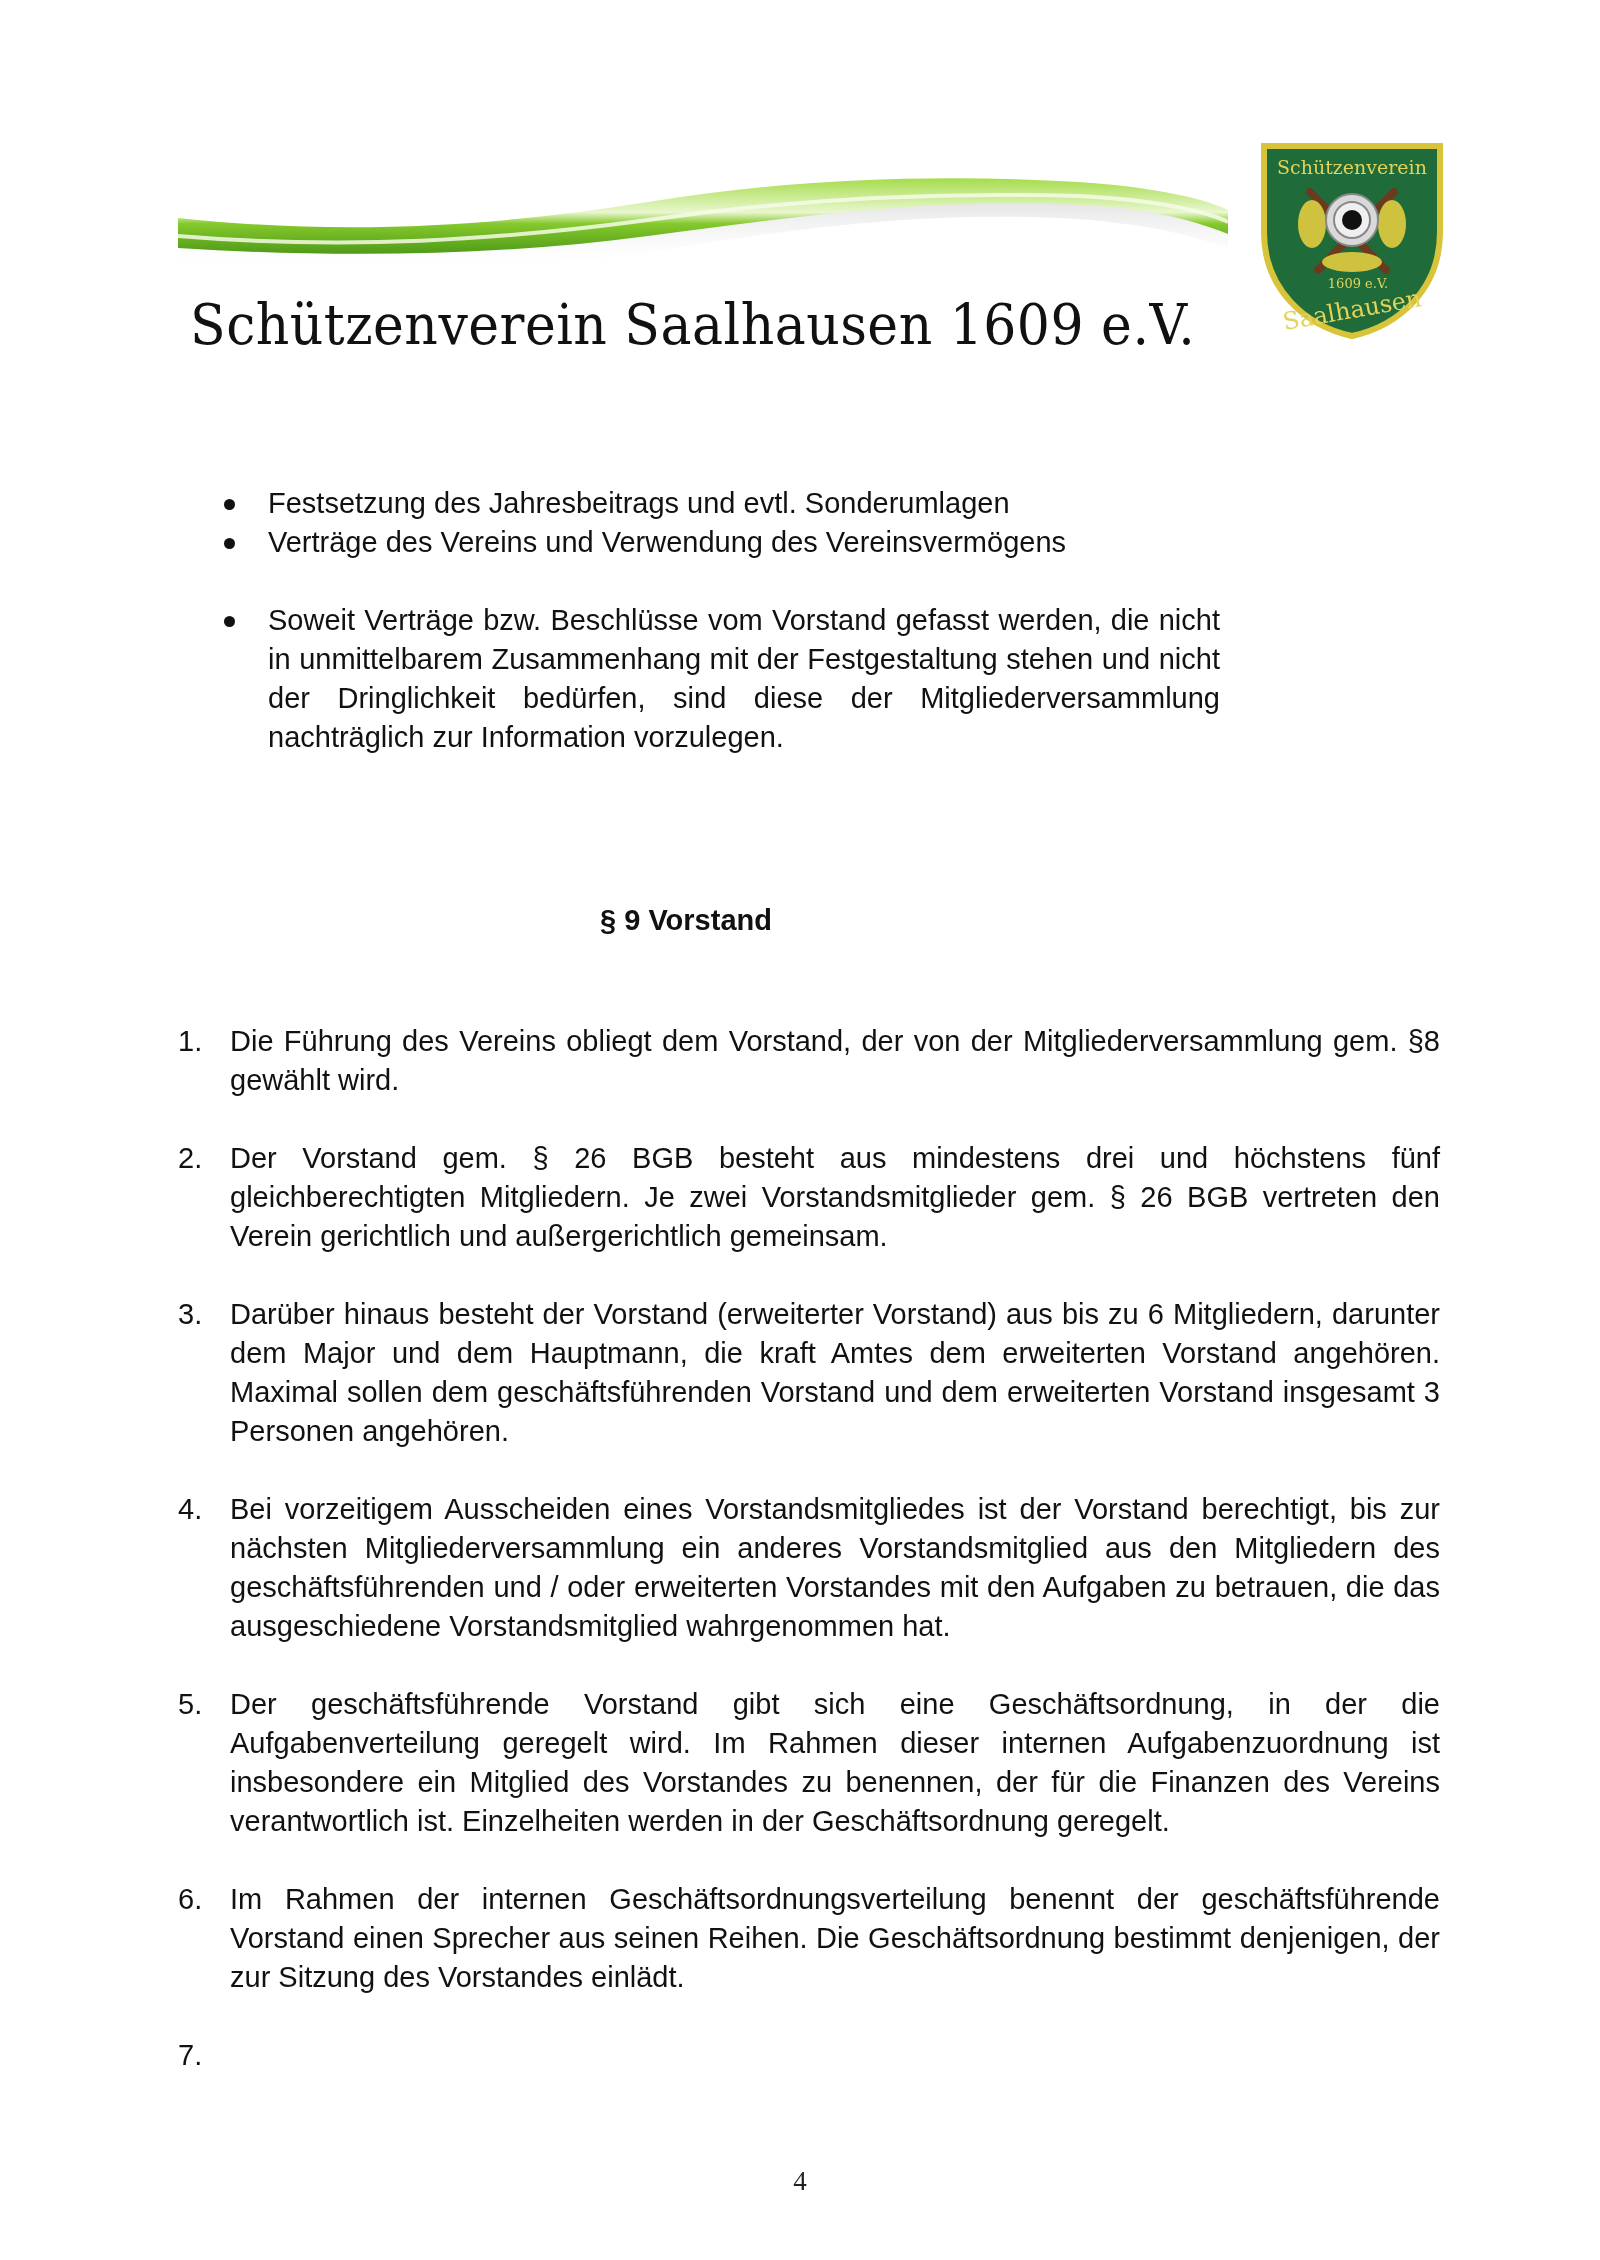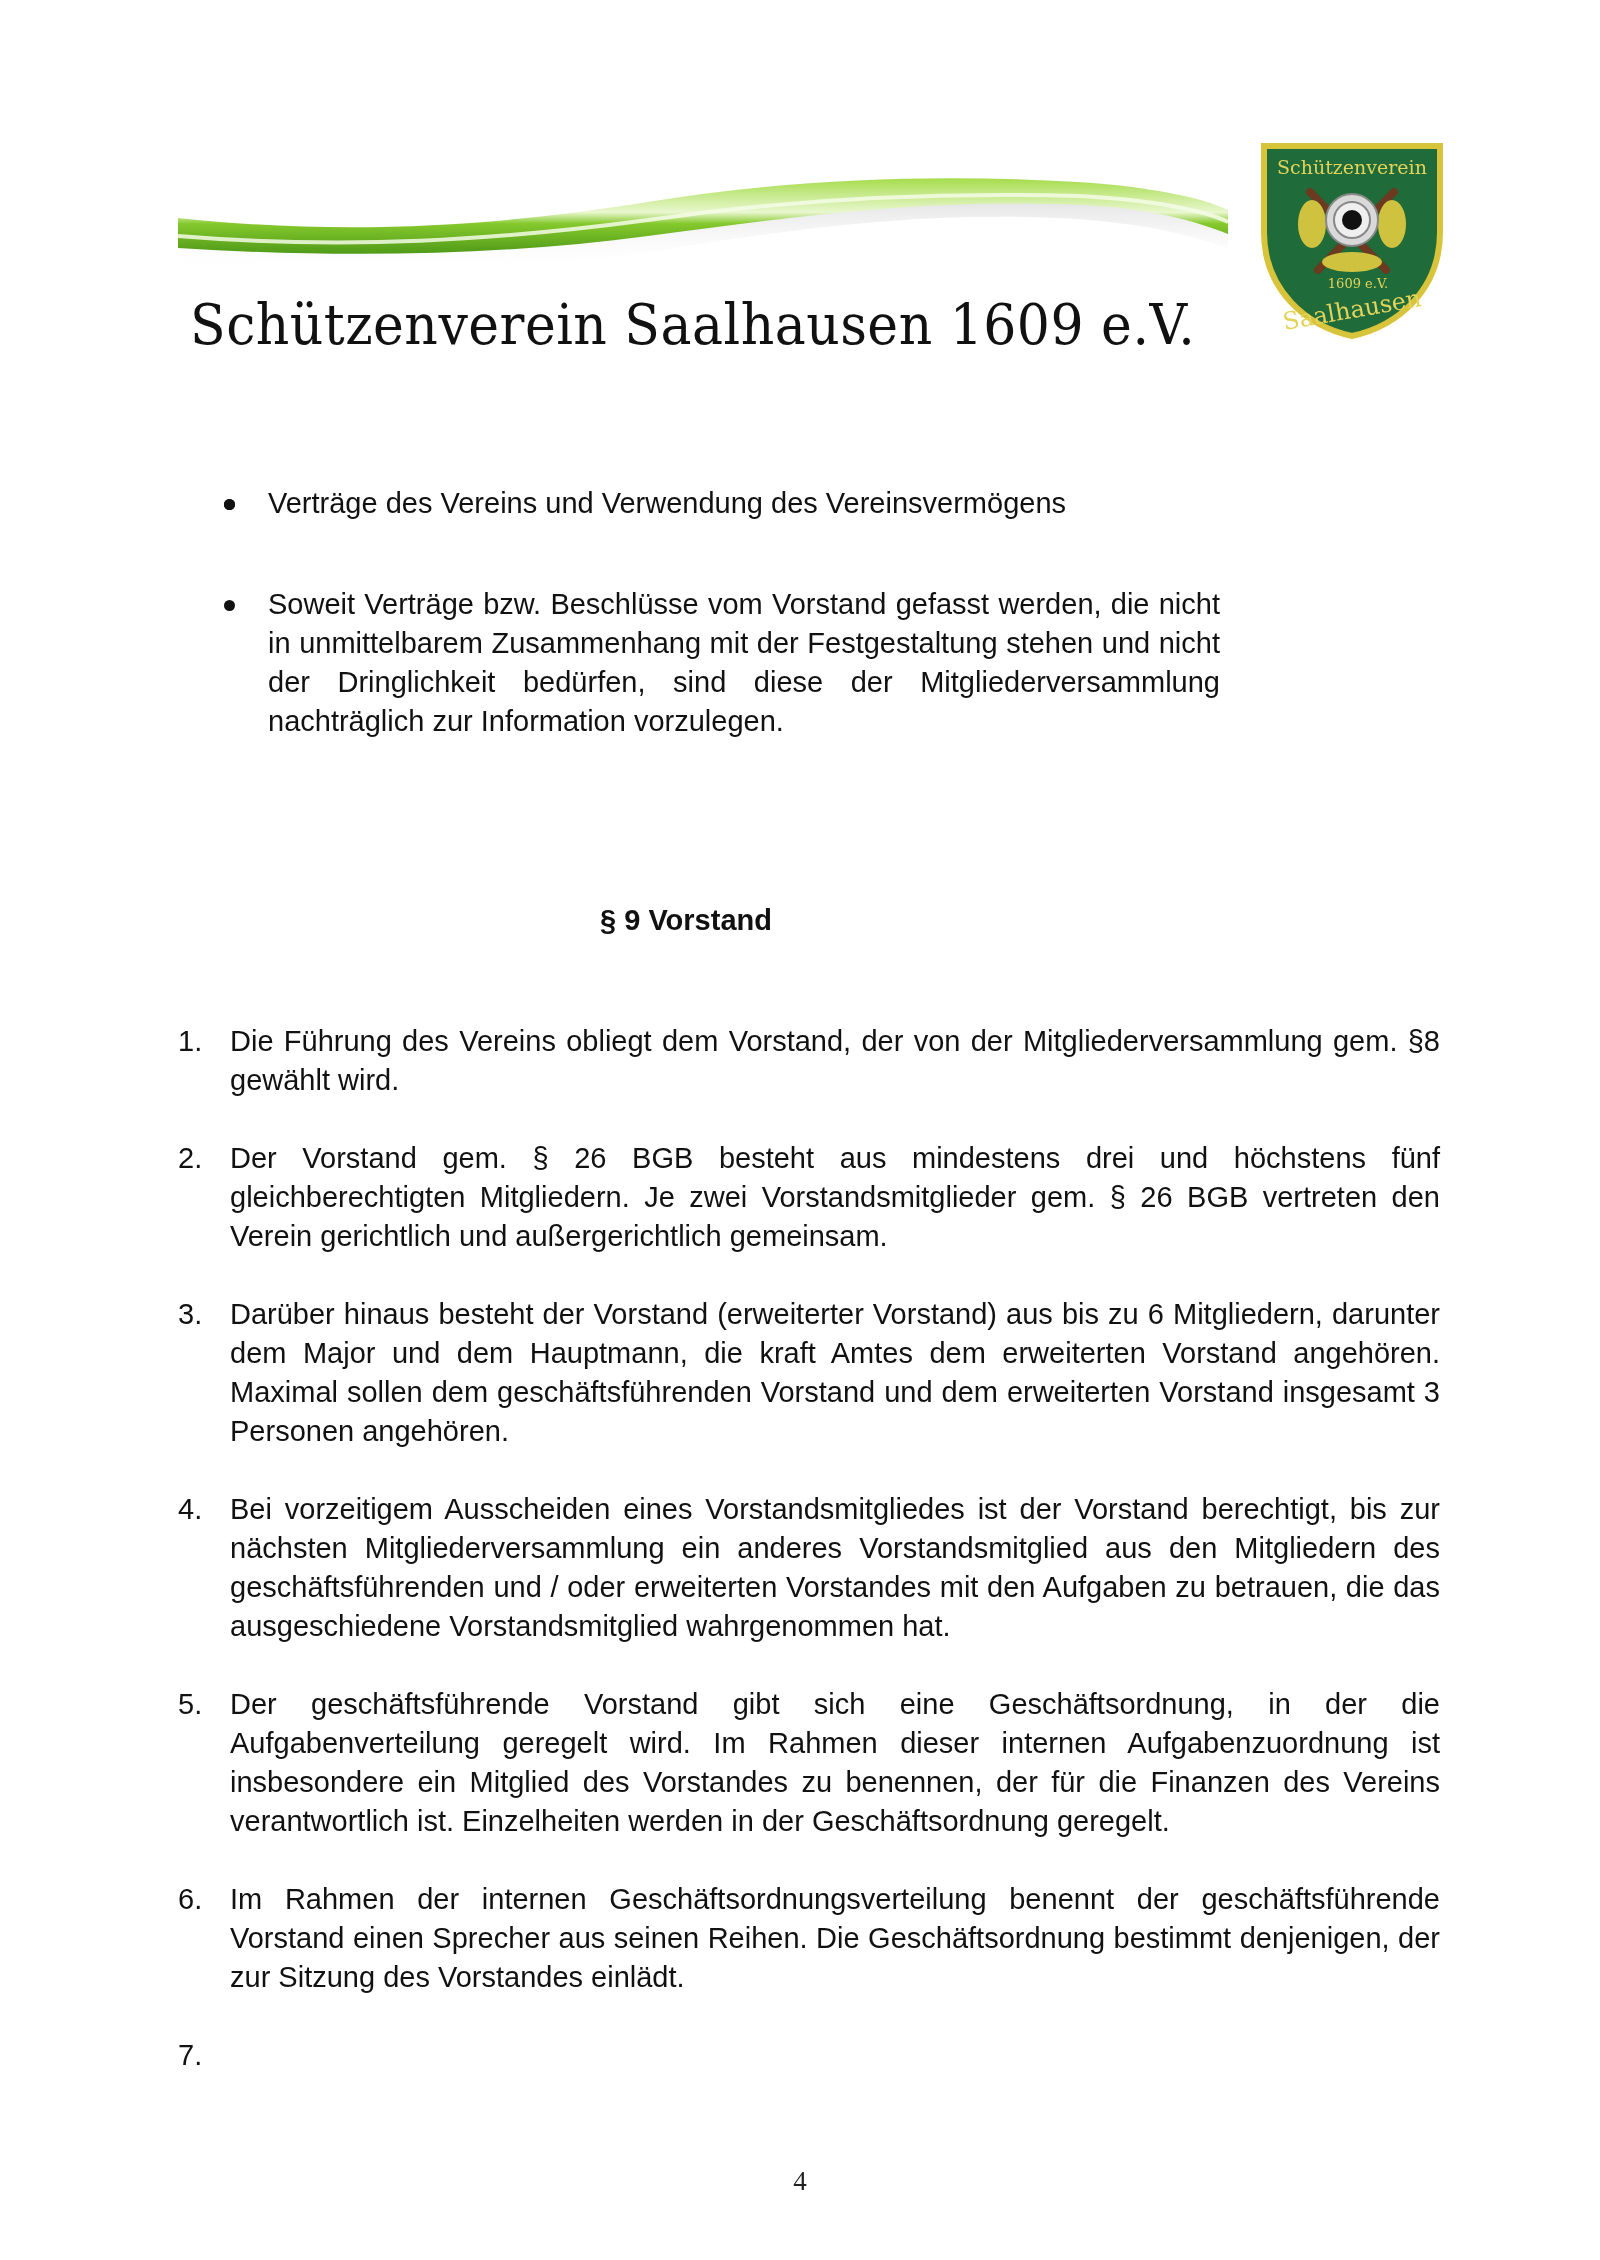--- a/index.html
+++ b/index.html
@@ -9,21 +9,21 @@
   
   .swoosh { position: absolute; left: 178px; top: 178px; width: 1050px; height: 100px; }
   .org-title { position: absolute; left: 190px; top: 292px; font-family: "DejaVu Serif", "Liberation Serif", serif; font-size: 56px; color: #111; letter-spacing: 0.5px; white-space: nowrap; transform: scaleX(0.93); transform-origin: left top; }
   .crest { position: absolute; left: 1258px; top: 140px; width: 188px; height: 200px; }
 
   
   .body-text { font-family: "Liberation Sans", sans-serif; font-size: 29px; line-height: 39px; color: #111; }
   .bullets { position: absolute; left: 210px; top: 484px; width: 1010px; margin: 0; padding: 0; list-style: none; }
   .bullets li { position: relative; padding-left: 58px; }
   .bullets li .dot { position: absolute; left: 14px; top: 15px; width: 11px; height: 11px; border-radius: 50%; background: #111; }
-  .bullets li.gap { margin-top: 62px; }
+  .bullets li.gap { margin-top: 39px; }
   .justify { text-align: justify; text-align-last: left; }
 
   .section-heading { position: absolute; left: 0; width: 1372px; top: 904px; text-align: center; font-family: "Liberation Sans", sans-serif; font-weight: bold; font-size: 29px; color: #111; }
 
   .numbered { position: absolute; left: 178px; top: 1022px; width: 1262px; margin: 0; padding: 0; list-style: none; }
   .numbered li { position: relative; padding-left: 52px; margin-bottom: 39px; }
   .numbered li .num { position: absolute; left: 0; top: 0; }
 
   .page-number { position: absolute; left: 0; width: 1600px; top: 2166px; text-align: center; font-family: "Liberation Serif", serif; font-size: 27px; color: #222; }
 </style>
@@ -69,20 +69,21 @@
       <circle cx="94" cy="80" r="10" fill="#111"></circle>
     </g>
     <text x="94" y="34" text-anchor="middle" font-family="DejaVu Serif, serif" font-size="19" fill="#e3d35a">Schützenverein</text>
     <text x="100" y="148" text-anchor="middle" font-family="DejaVu Serif, serif" font-size="13" fill="#e3d35a">1609 e.V.</text>
     <text x="94" y="178" text-anchor="middle" font-family="DejaVu Serif, serif" font-size="24" fill="#e3d35a" transform="rotate(-10 94 170)">Saalhausen</text>
   </svg>
 
   <ul class="bullets body-text">
     <li>
       <span class="dot"></span>
+      <span>Festsetzung des Jahresbeitrags und evtl. Sonderumlagen</span>
     </li>
     <li>
       <span class="dot"></span>
       <span>Verträge des Vereins und Verwendung des Vereinsvermögens</span>
     </li>
     <li class="gap justify">
       <span class="dot"></span>
       <span>Soweit Verträge bzw. Beschlüsse vom Vorstand gefasst werden, die nicht in unmittelbarem Zusammenhang mit der Festgestaltung stehen und nicht der Dringlichkeit bedürfen, sind diese der Mitgliederversammlung nachträglich zur Information vorzulegen.</span>
     </li>
   </ul>

